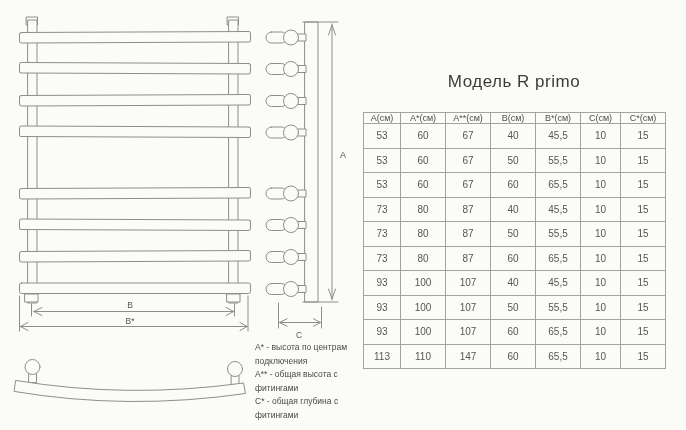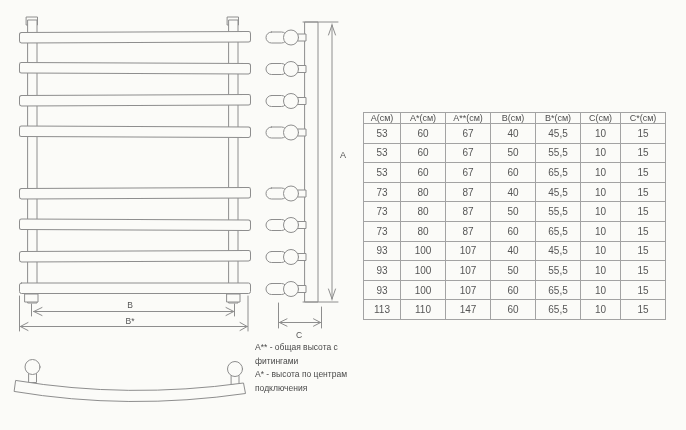--- a/index.html
+++ b/index.html
@@ -8,21 +8,21 @@
     background:#fbfbf8;
     font-family:"Liberation Sans", sans-serif;
   }
   #stage{position:absolute;inset:0;width:686px;height:430px;}
   #drawing{position:absolute;left:0;top:0;}
   .page-title{
     position:absolute;left:363px;top:72px;width:302px;
     text-align:center;font-size:17px;color:#3c3c3c;letter-spacing:.5px;
   }
   table.spec{
-    position:absolute;left:363px;top:112px;width:302px;height:208px;
+    position:absolute;left:363px;top:112px;width:302px;height:257px;
     border-collapse:collapse;table-layout:fixed;
     font-size:10px;color:#565656;padding-left:20px;
   }
   table.spec th,table.spec td{
     border:1px solid #a3a3a3;text-align:center;vertical-align:middle;
     padding:0;font-weight:normal;
   }
   table.spec th{font-size:9px;color:#4e4e4e;}
   .footnotes{
     position:absolute;left:255px;top:341px;width:122px;
@@ -148,20 +148,21 @@
         <circle cx="235" cy="369" r="7.5" fill="#fbfbf8"></circle>
       </g>
     </g>
 
     <text x="130" y="308" font-size="8.5" text-anchor="middle">В</text>
     <text x="130" y="323.5" font-size="8.5" text-anchor="middle">В*</text>
     <text x="340" y="158" font-size="9">А</text>
     <text x="299" y="338" font-size="8.5" text-anchor="middle">С</text>
   </svg>
 
+  <div class="page-title">Модель R primo</div>
 
   <table class="spec">
     <colgroup>
       <col style="width:37px">
         <col style="width:45px">
         <col style="width:45px">
       <col style="width:45px">
         <col style="width:45px">
         <col style="width:40px">
       <col style="width:45px">
@@ -265,17 +266,18 @@
           <td>147</td>
           <td>60</td>
           <td>65,5</td>
           <td>10</td>
           <td>15</td>
         </tr>
       </tbody>
   </table>
 
   <div class="footnotes">
+    <p>А* - высота по центрам подключения</p>
     <p>А** - общая высота с фитингами</p>
-    <p>А* - высота по центрам подключения</p>
+    <p>С* - общая глубина с фитингами</p>
   </div>
 
 </div>
 
 </body></html>

